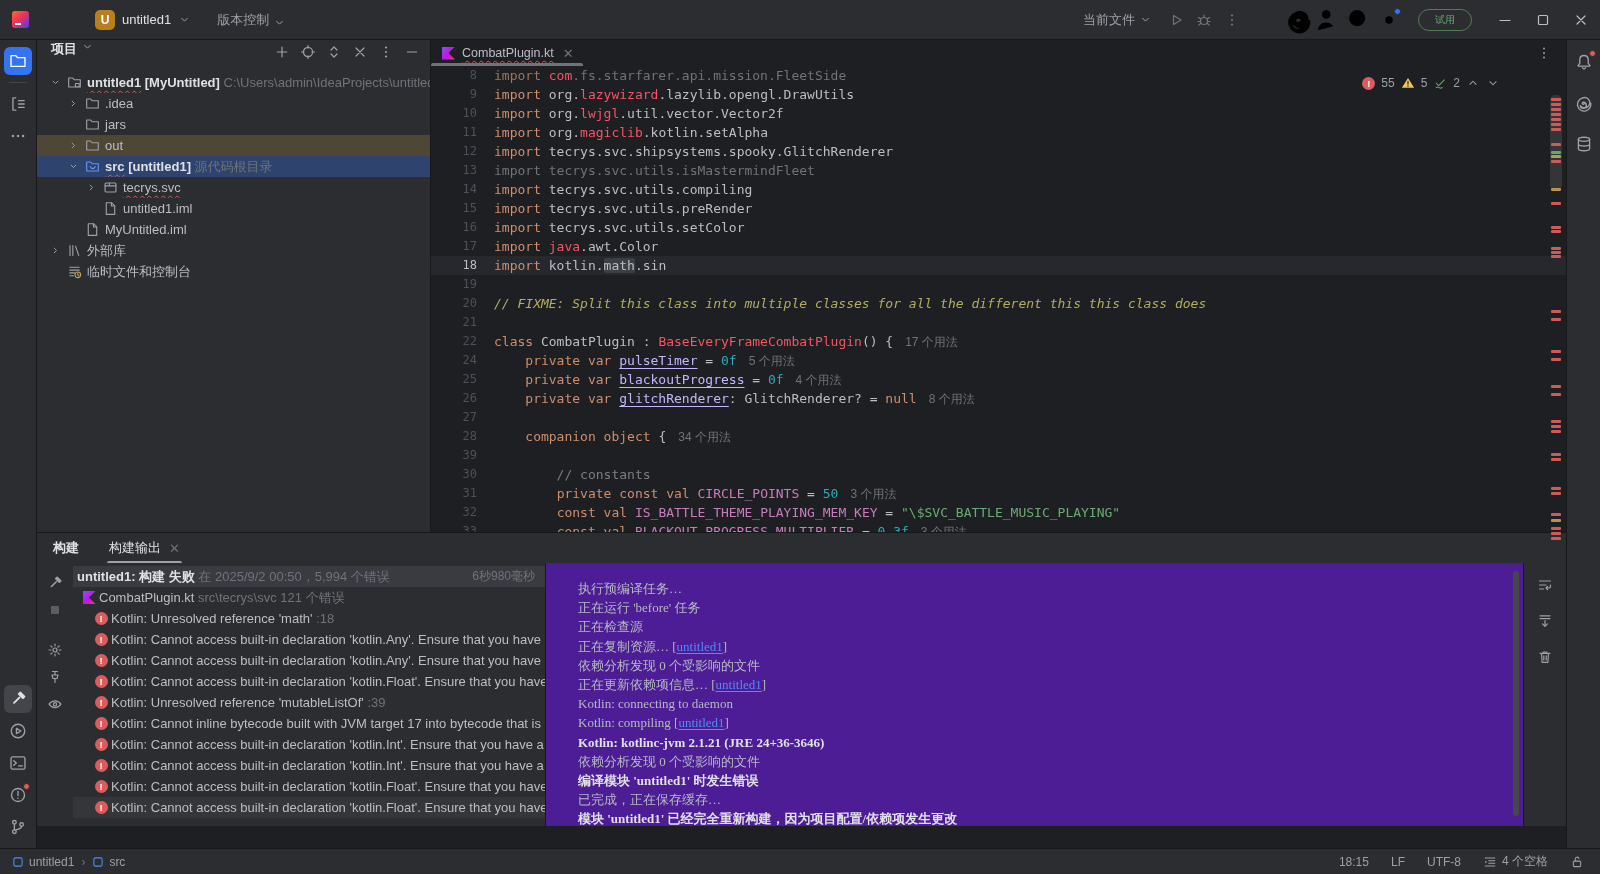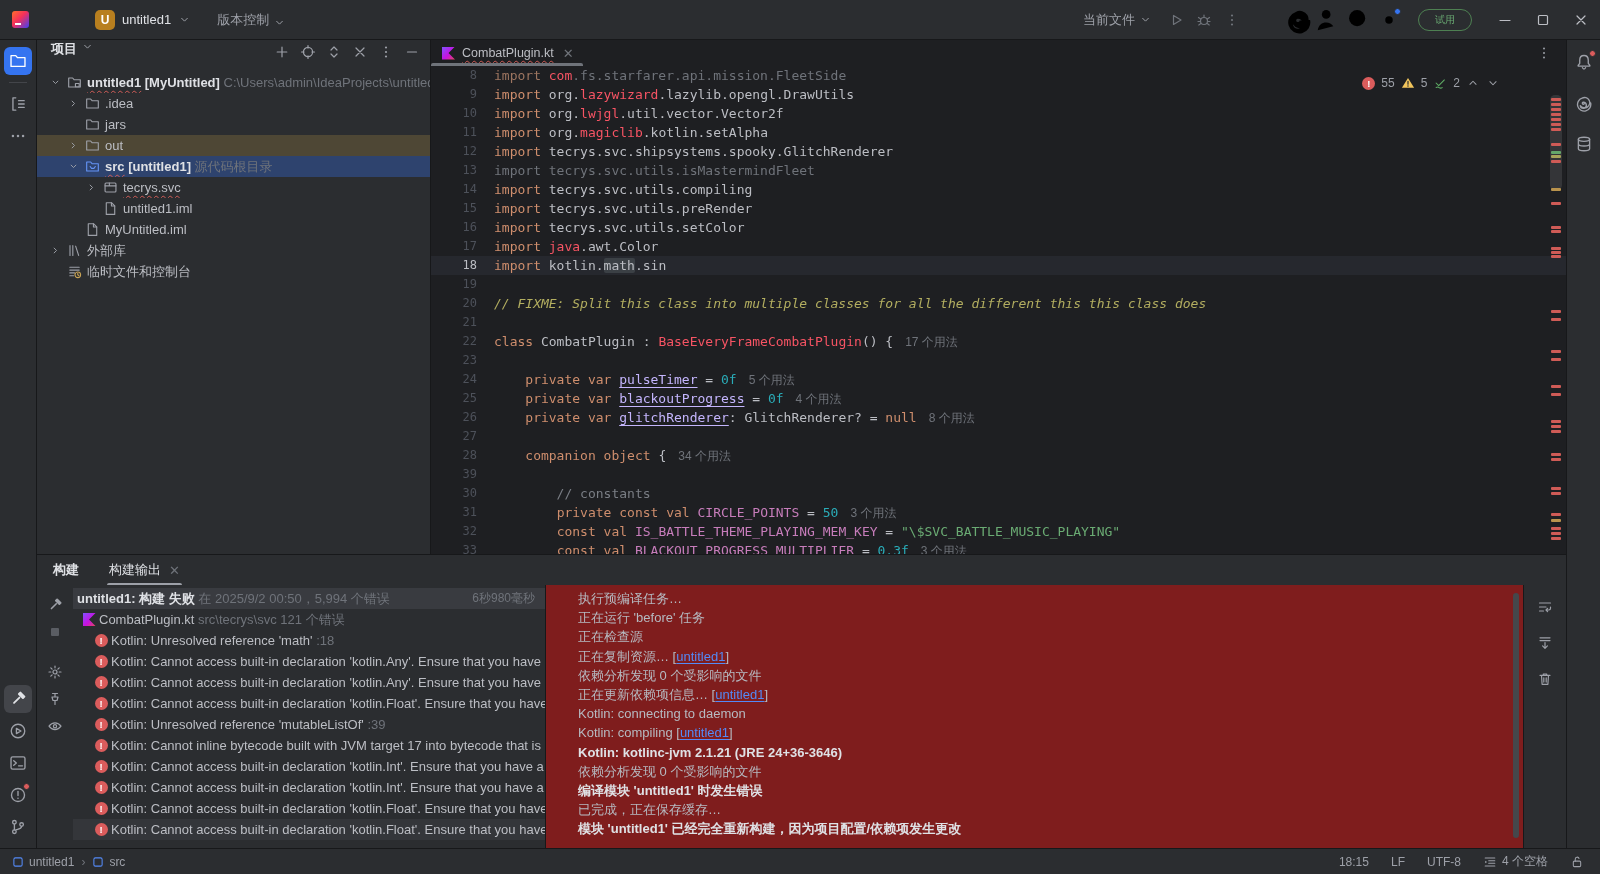--- a/index.html
+++ b/index.html
@@ -87,38 +87,38 @@
   .hint{display:inline-block;margin-left:12px;color:#6f737a;font-family:"Liberation Sans",sans-serif;font-size:12px}
   .inspect{position:absolute;top:36px;right:66px;display:flex;align-items:center;gap:6px;color:#9da0a8;font-size:12px;z-index:4}
   .inspect .ic svg{width:14px;height:14px}
   .errdot{width:13px;height:13px;border-radius:50%;background:#db5c5c;color:#fff;font-size:9.5px;font-weight:700;
           display:inline-flex;align-items:center;justify-content:center;font-family:"Liberation Sans",sans-serif;flex:none}
   .marks{position:absolute;top:0;right:3px;width:13px;bottom:0;z-index:3}
   .mk{position:absolute;left:1px;width:10px;height:2.5px;border-radius:1px}
   .thumb{position:absolute;left:0;width:12px;background:rgba(255,255,255,.10);border-radius:5px}
 
   
-  .build{position:absolute;left:37px;top:554px;width:1529px;height:294px;background:#2b2d30;border-top:1px solid #17181a;overflow:hidden}
+  .build{position:absolute;left:37px;top:532px;width:1529px;height:294px;background:#2b2d30;border-top:1px solid #17181a;overflow:hidden}
   .bhead{height:30px;display:flex;align-items:center;padding-left:16px;gap:28px}
   .btitle{color:#dfe1e5;font-weight:600}
   .btab{height:30px;display:flex;align-items:center;gap:8px;position:relative;color:#dfe1e5;padding:0 2px}
   .btab::after{content:'';position:absolute;left:0;right:0;bottom:0;height:2.5px;background:#9da0a8;border-radius:2px 2px 0 0}
   .btabclose{color:#6f737a}
   .btool{position:absolute;left:0;top:30px;bottom:0;width:36px;display:flex;flex-direction:column;align-items:center;padding-top:8px;gap:3px}
   .tgap{height:10px}
   .blist{position:absolute;left:36px;top:30px;bottom:0;width:472px;overflow:hidden;padding-top:3px;font-size:13px}
   .brow{height:21px;display:flex;align-items:center;white-space:nowrap;overflow:hidden}
   .brow.sel{background:#393b40}
   .brow.hov{background:#34363a}
   .bic{width:20px;flex:none;display:inline-flex;justify-content:center;align-items:center}
   .blabel{overflow:hidden;white-space:nowrap}
   .bright{margin-left:auto;color:#6f737a;font-size:12px;padding-right:10px;flex:none}
   .bdiv{position:absolute;left:508px;top:30px;bottom:0;width:1px;background:#17181a}
-  .bconsole{position:absolute;left:509px;top:30px;bottom:0;right:43px;background:#7f1d1d;
-            font-family:Liberation Sans, sans-serif;font-size:13px;line-height:19.2px;padding:4px 0 0 32px;overflow:hidden}
+  .bconsole{position:absolute;left:509px;top:30px;bottom:0;right:43px;background:#4c1d95;
+            font-family:Liberation Serif, serif;font-size:13px;line-height:19.2px;padding:16px 0 0 32px;overflow:hidden}
   .clin{white-space:pre}
   .clin .p{color:#b6bac1}
   .clin .b{color:#dfe1e5;font-weight:600}
   .lnk{color:#548af7;text-decoration:underline;text-underline-offset:2px}
   .cthumb{position:absolute;right:4px;top:8px;width:6px;height:245px;background:#45474b;border-radius:3px}
   .ctool{position:absolute;right:0;top:30px;bottom:0;width:43px;border-left:1px solid #17181a;background:#2b2d30;
          display:flex;flex-direction:column;align-items:center;padding-top:10px;gap:12px;color:#9da0a8}
 
   
   .statusbar{position:absolute;left:0;top:848px;width:1600px;height:26px;background:#2b2d30;border-top:1px solid #17181a;
@@ -541,21 +541,20 @@
         <div class="cl "><span class="ln">13</span><span class="ct"><span class="dim">import tecrys.svc.utils.isMastermindFleet</span></span></div>
         <div class="cl "><span class="ln">14</span><span class="ct"><span class="kw">import </span><span class="p">tecrys.svc.utils.compiling</span></span></div>
         <div class="cl "><span class="ln">15</span><span class="ct"><span class="kw">import </span><span class="p">tecrys.svc.utils.preRender</span></span></div>
         <div class="cl "><span class="ln">16</span><span class="ct"><span class="kw">import </span><span class="p">tecrys.svc.utils.setColor</span></span></div>
         <div class="cl "><span class="ln">17</span><span class="ct"><span class="kw">import </span><span class="err">java</span><span class="p">.awt.Color</span></span></div>
         <div class="cl cur"><span class="ln">18</span><span class="ct"><span class="kw">import </span><span class="p">kotlin.</span><span class="p hl">math</span><span class="p">.sin</span></span></div>
         <div class="cl "><span class="ln">19</span><span class="ct"></span></div>
         <div class="cl "><span class="ln">20</span><span class="ct"><span class="fixme">// FIXME: Split this class into multiple classes for all the different this this class does</span></span></div>
         <div class="cl "><span class="ln">21</span><span class="ct"></span></div>
         <div class="cl "><span class="ln">22</span><span class="ct"><span class="kw">class </span><span class="p">CombatPlugin : </span><span class="err">BaseEveryFrameCombatPlugin</span><span class="p">() {</span><span class="hint">17 个用法</span></span></div>
-        <div class="cl "><span class="ln">23</span><span class="ct"></span></div>
         <div class="cl "><span class="ln">24</span><span class="ct"><span class="p">    </span><span class="kw">private var </span><span class="fld">pulseTimer</span><span class="p"> = </span><span class="num">0f</span><span class="hint">5 个用法</span></span></div>
         <div class="cl "><span class="ln">25</span><span class="ct"><span class="p">    </span><span class="kw">private var </span><span class="fld">blackoutProgress</span><span class="p"> = </span><span class="num">0f</span><span class="hint">4 个用法</span></span></div>
         <div class="cl "><span class="ln">26</span><span class="ct"><span class="p">    </span><span class="kw">private var </span><span class="fld">glitchRenderer</span><span class="p">: GlitchRenderer? = </span><span class="kw">null</span><span class="hint">8 个用法</span></span></div>
         <div class="cl "><span class="ln">27</span><span class="ct"></span></div>
         <div class="cl "><span class="ln">28</span><span class="ct"><span class="p">    </span><span class="kw">companion object </span><span class="p">{</span><span class="hint">34 个用法</span></span></div>
         <div class="cl "><span class="ln">39</span><span class="ct"></span></div>
         <div class="cl "><span class="ln">30</span><span class="ct"><span class="cmt">        // constants</span></span></div>
         <div class="cl "><span class="ln">31</span><span class="ct"><span class="p">        </span><span class="kw">private const val </span><span class="const">CIRCLE_POINTS</span><span class="p"> = </span><span class="num">50</span><span class="hint">3 个用法</span></span></div>
         <div class="cl "><span class="ln">32</span><span class="ct"><span class="p">        </span><span class="kw">const val </span><span class="const">IS_BATTLE_THEME_PLAYING_MEM_KEY</span><span class="p"> = </span><span class="str">"\$SVC_BATTLE_MUSIC_PLAYING"</span></span></div>
         <div class="cl "><span class="ln">33</span><span class="ct"><span class="p">        </span><span class="kw">const val </span><span class="const">BLACKOUT_PROGRESS_MULTIPLIER</span><span class="p"> = </span><span class="num">0.3f</span><span class="hint">3 个用法</span></span></div>

